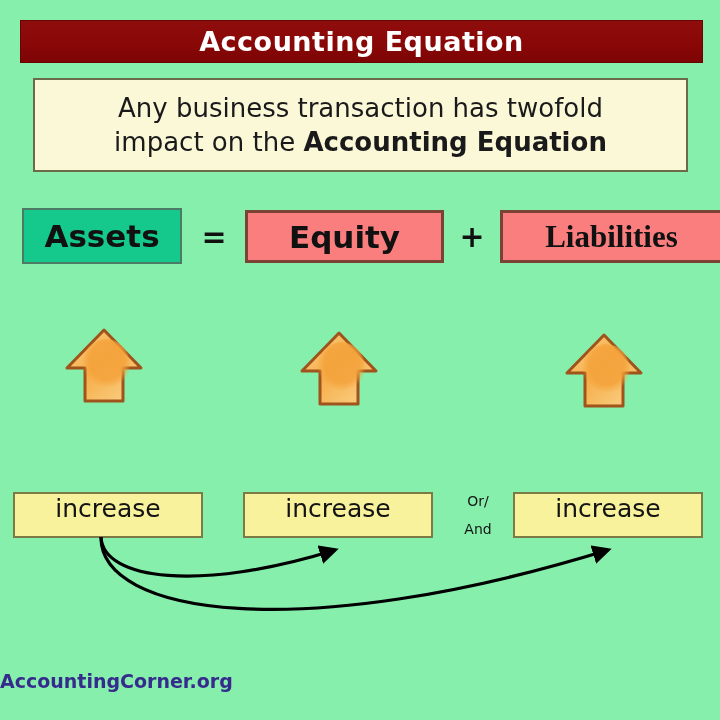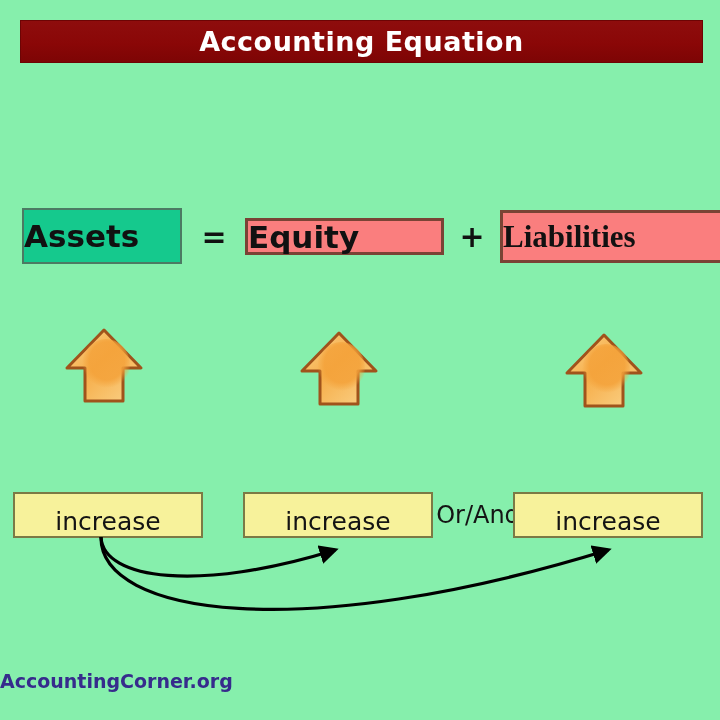--- a/index.html
+++ b/index.html
@@ -68,41 +68,41 @@
   .statement-line .bold {
     font-weight: bold;
   }
 
   
   .eq-box {
     position: absolute;
     box-sizing: border-box;
     display: flex;
     align-items: center;
+    justify-content: center;
     font-size: 31px;
     font-weight: bold;
     color: #111111;
     font-family: "DejaVu Sans", sans-serif;
   }
   .eq-assets {
     left: 22px;
     top: 208px;
     width: 160px;
     height: 56px;
     background: #15C98D;
     border: 2px solid #4c7a63;
   }
   .eq-equity {
     left: 245px;
     top: 210px;
     width: 199px;
-    height: 37px;
+    height: 53px;
     background: #FA7E7E;
     border: 3px solid #7a4335;
-    margin-top: 8px;
   }
   .eq-liabilities {
     left: 500px;
     top: 210px;
     width: 223px;
     height: 53px;
     background: #FA7E7E;
     border: 3px solid #7a4335;
     font-family: Liberation Serif, serif;
   }
@@ -139,41 +139,41 @@
   
   .inc-box {
     position: absolute;
     box-sizing: border-box;
     width: 190px;
     height: 46px;
     top: 492px;
     background: #F7F29B;
     border: 2px solid #7c7a45;
     display: flex;
-    align-items: flex-end;
+    align-items: flex-start;
     justify-content: center;
     font-size: 25px;
     color: #141414;
     font-family: "DejaVu Sans", sans-serif;
   }
   .inc-1 { left: 13px; }
   .inc-2 { left: 243px; }
   .inc-3 { left: 513px; }
 
   .oror {
     position: absolute;
     left: 447px;
     top: 482px;
     width: 62px;
     height: 66px;
     display: flex;
-    flex-direction: row;
-    align-items: center;
-    justify-content: center;
-    font-size: 24px;
+    flex-direction: column;
+    align-items: center;
+    justify-content: center;
+    font-size: 14px;
     color: #141414;
     line-height: 28px;
     font-family: "DejaVu Sans", sans-serif;
   }
 
   
   .connectors {
     position: absolute;
     left: 0;
     top: 440px;
@@ -195,20 +195,24 @@
 </style>
 </head>
 <body>
 
 <div id="canvas">
 
   <div class="title-bar">
     <span class="title-text">Accounting Equation</span>
   </div>
 
+  <div class="statement-box">
+    <div class="statement-line">Any business transaction has twofold</div>
+    <div class="statement-line"><span>impact on the </span><span class="bold">Accounting Equation</span></div>
+  </div>
 
   <div class="eq-box eq-assets">
     <span>Assets</span>
   </div>
   <div class="eq-op eq-equals">=</div>
   <div class="eq-box eq-equity">
     <span>Equity</span>
   </div>
   <div class="eq-op eq-plus">+</div>
   <div class="eq-box eq-liabilities">

